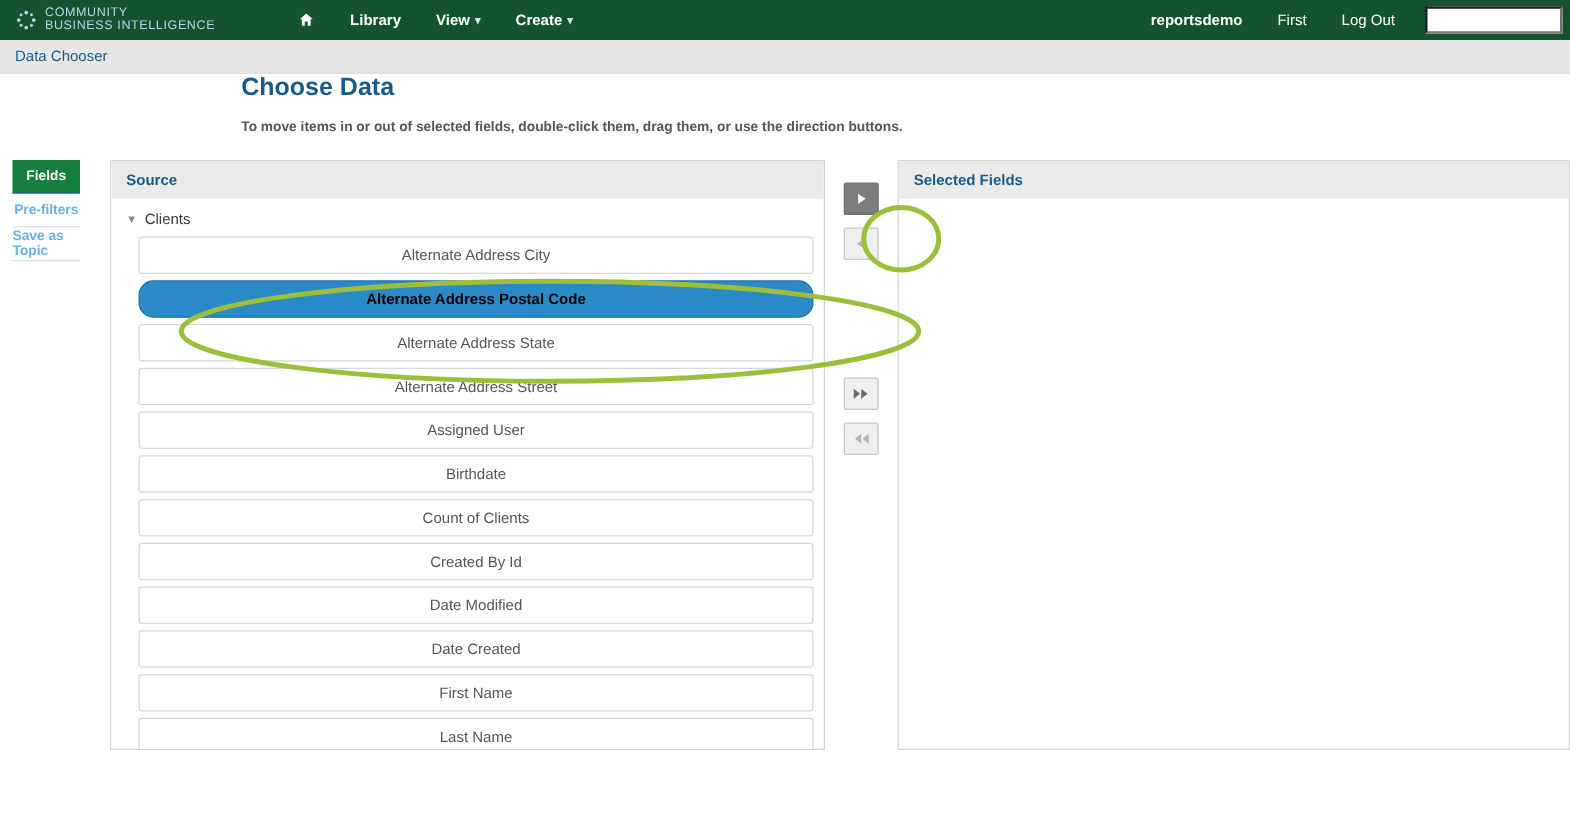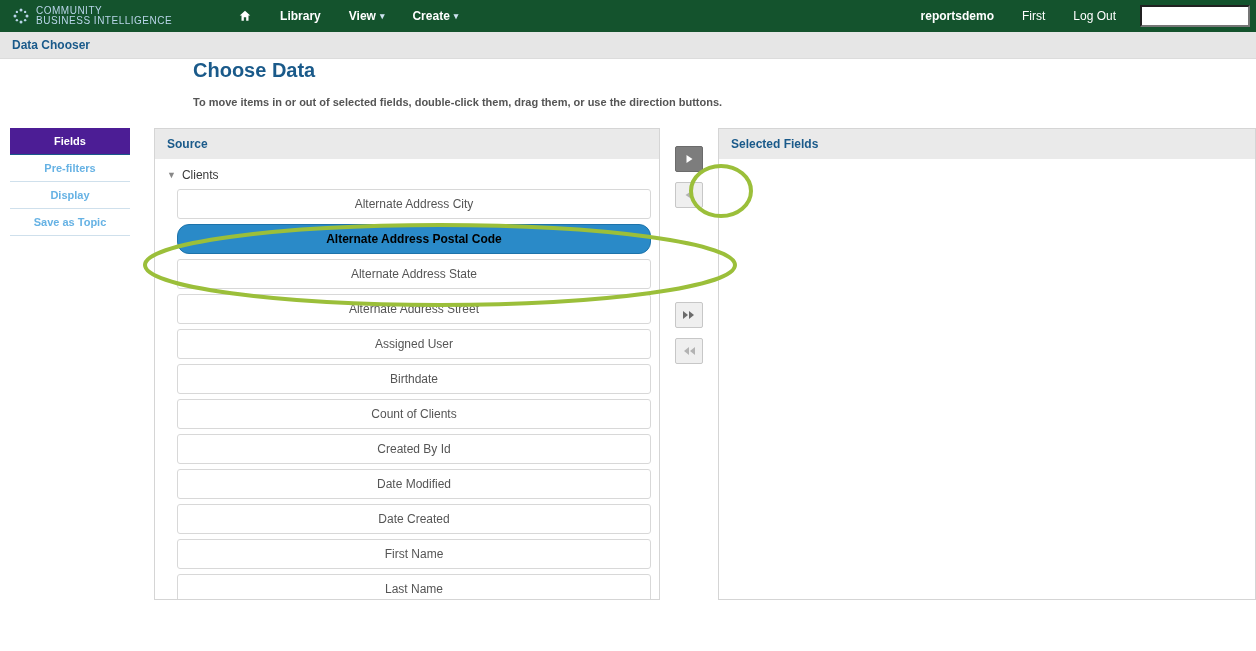--- a/index.html
+++ b/index.html
@@ -37,52 +37,52 @@
   .topbar-right .nav-item { font-weight:normal; }
   .topbar-right .nav-item.bold { font-weight:bold; }
   .search-box {
     width:110px; height:22px; background:#fff; margin:0 6px 0 10px;
   }
   
   .subbar {
     height:27px; background:#e6e6e6; border-bottom:1px solid #dcdcdc;
     display:flex; align-items:center; padding-left:12px;
   }
-  .subbar-title { color:#1a5a8a; font-weight:bold; font-size:12px; }
+  .subbar-title { color:#1a5a8a; font-weight:normal; font-size:12px; }
   
   .main { padding: 0 0 0 0; }
   .page-title {
     color:#1a5a8a; font-size:20px; font-weight:bold;
     margin-left: 193px; margin-bottom: 14px;
   }
   .instruction {
     color:#555; font-size:11px; font-weight:bold;
     margin-left:193px; margin-bottom:20px;
   }
   .layout { display:flex; align-items:flex-start; }
   
   .sidetabs { width:160px; margin-left:10px; margin-right:24px; display:flex; flex-direction:column; }
   .sidetab {
     height:27px; display:flex; align-items:center; justify-content:center;
     color:#66b2e4; font-weight:bold; font-size:11px; cursor:pointer;
     border-bottom:1px solid #cfe0ec; background:#fff;
   }
   .sidetab.active {
-    background:#4c1d95; color:#fff; border-bottom:1px solid #1a5a8a;
+    background:#15803d; color:#fff; border-bottom:1px solid #1a5a8a;
   }
   
   .panels { display:flex; gap:0; }
   .panel {
     border:1px solid #d5d5d5;
   }
   .panel-header {
     background:#eaeaea; height:30px; display:flex; align-items:center;
     padding:0 12px; color:#1a5a8a; font-weight:bold; font-size:12px;
   }
-  .source-panel { width:506px; height:472px; overflow:hidden; }
+  .source-panel { width:572px; height:472px; overflow:hidden; }
   .source-body { padding:6px 8px; height:calc(100% - 30px); overflow:auto; }
   .tree-root {
     font-size:12px; color:#3a3a3a;
   }
   .tree-label {
     display:flex; align-items:center; gap:6px; padding:3px 4px; cursor:pointer;
   }
   .tree-label .tri { font-size:9px; color:#888; }
   .field-list { margin-left:14px; margin-top:4px;text-align:center; }
   .field {
@@ -185,23 +185,20 @@
   <div class="layout">
 
     <div class="sidetabs">
       <div class="sidetab active">
           <span>Fields</span>
         </div>
       <div class="sidetab">
           <span>Pre-filters</span>
         </div>
       <div class="sidetab">
-          <span>Display</span>
-        </div>
-      <div class="sidetab">
           <span>Save as Topic</span>
         </div>
     </div>
 
     <div class="panels">
 
       <div class="panel source-panel">
         <div class="panel-header">
             <span>Source</span>
           </div>

